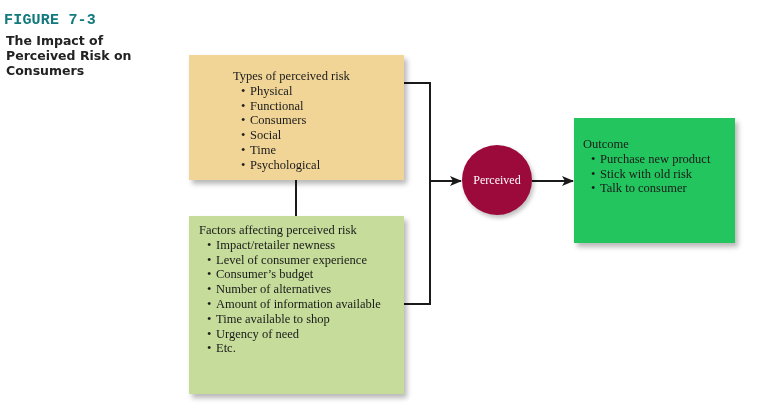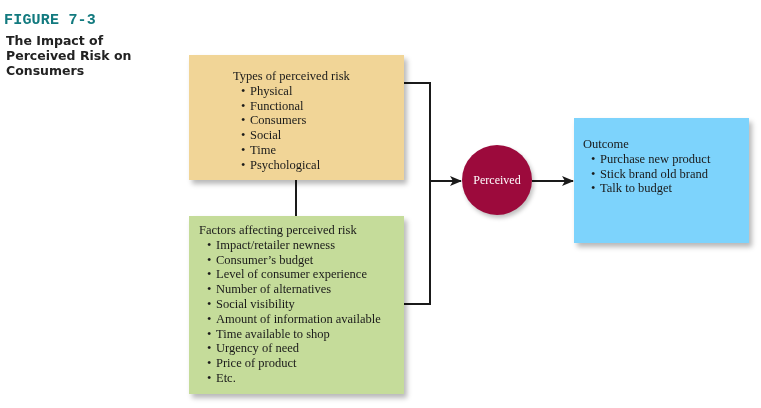--- a/index.html
+++ b/index.html
@@ -8,21 +8,21 @@
   .fig-title { position:absolute; left:6px; top:33px; font-family:"DejaVu Sans", sans-serif; font-weight:bold; font-size:12.5px; line-height:15px; color:#222; width:160px; }
   .box { position:absolute; box-shadow:3px 4px 5px rgba(0,0,0,0.28); font-family:"Liberation Serif", serif; font-size:12.5px; line-height:14.8px; color:#1a1a1a; }
   .box .head { display:block; }
   .box ul { list-style:none; margin:0; padding:0 0 0 8px; }
   .box li { position:relative; padding-left:9px; }
   .box li::before { content:"•"; position:absolute; left:0; top:0; }
   .types { left:189px; top:19px; width:215px; height:125px; background:#f1d597;margin-top:36px; }
   .types .inner { position:absolute; left:44px; top:14px; }
   .factors { left:189px; top:216px; width:215px; height:178px; background:#c5dc9a; }
   .factors .inner { position:absolute; left:10px; top:7px; }
-  .outcome { left:574px; top:118px; width:175px; height:125px; background:#7dd3fc; }
+  .outcome { left:574px; top:118px; width:161px; height:125px; background:#22c55e; }
   .outcome .inner { position:absolute; left:9px; top:19px; }
   .consumer { position:absolute; left:462px; top:145px; width:70px; height:70px; border-radius:50%; background:#9c0a3c; box-shadow:2px 3px 4px rgba(0,0,0,0.25); display:flex; align-items:center; justify-content:center; color:#fff; font-family:"Liberation Serif", serif; font-size:12px; }
   svg.connectors { position:absolute; left:0; top:0; width:761px; height:408px; pointer-events:none; }
 </style>
 </head>
 <body>
 
 <div class="fig-label">FIGURE 7-3</div>
 <div class="fig-title">The Impact of Perceived Risk on Consumers</div>
 
@@ -50,39 +50,37 @@
       <li>Psychological</li>
     </ul>
   </div>
 </div>
 
 <div class="box factors">
   <div class="inner">
     <span class="head">Factors affecting perceived risk</span>
     <ul>
       <li>Impact/retailer newness</li>
+      <li>Level of consumer experience</li>
       <li>Consumer’s budget</li>
-      <li>Level of consumer experience</li>
       <li>Number of alternatives</li>
-      <li>Social visibility</li>
       <li>Amount of information available</li>
       <li>Time available to shop</li>
       <li>Urgency of need</li>
-      <li>Price of product</li>
       <li>Etc.</li>
     </ul>
   </div>
 </div>
 
 <div class="consumer">
   <span>Perceived</span>
 </div>
 
 <div class="box outcome">
   <div class="inner">
     <span class="head">Outcome</span>
     <ul>
       <li>Purchase new product</li>
-      <li>Stick brand old brand</li>
-      <li>Talk to budget</li>
+      <li>Stick with old risk</li>
+      <li>Talk to consumer</li>
     </ul>
   </div>
 </div>
 
 </body></html>

